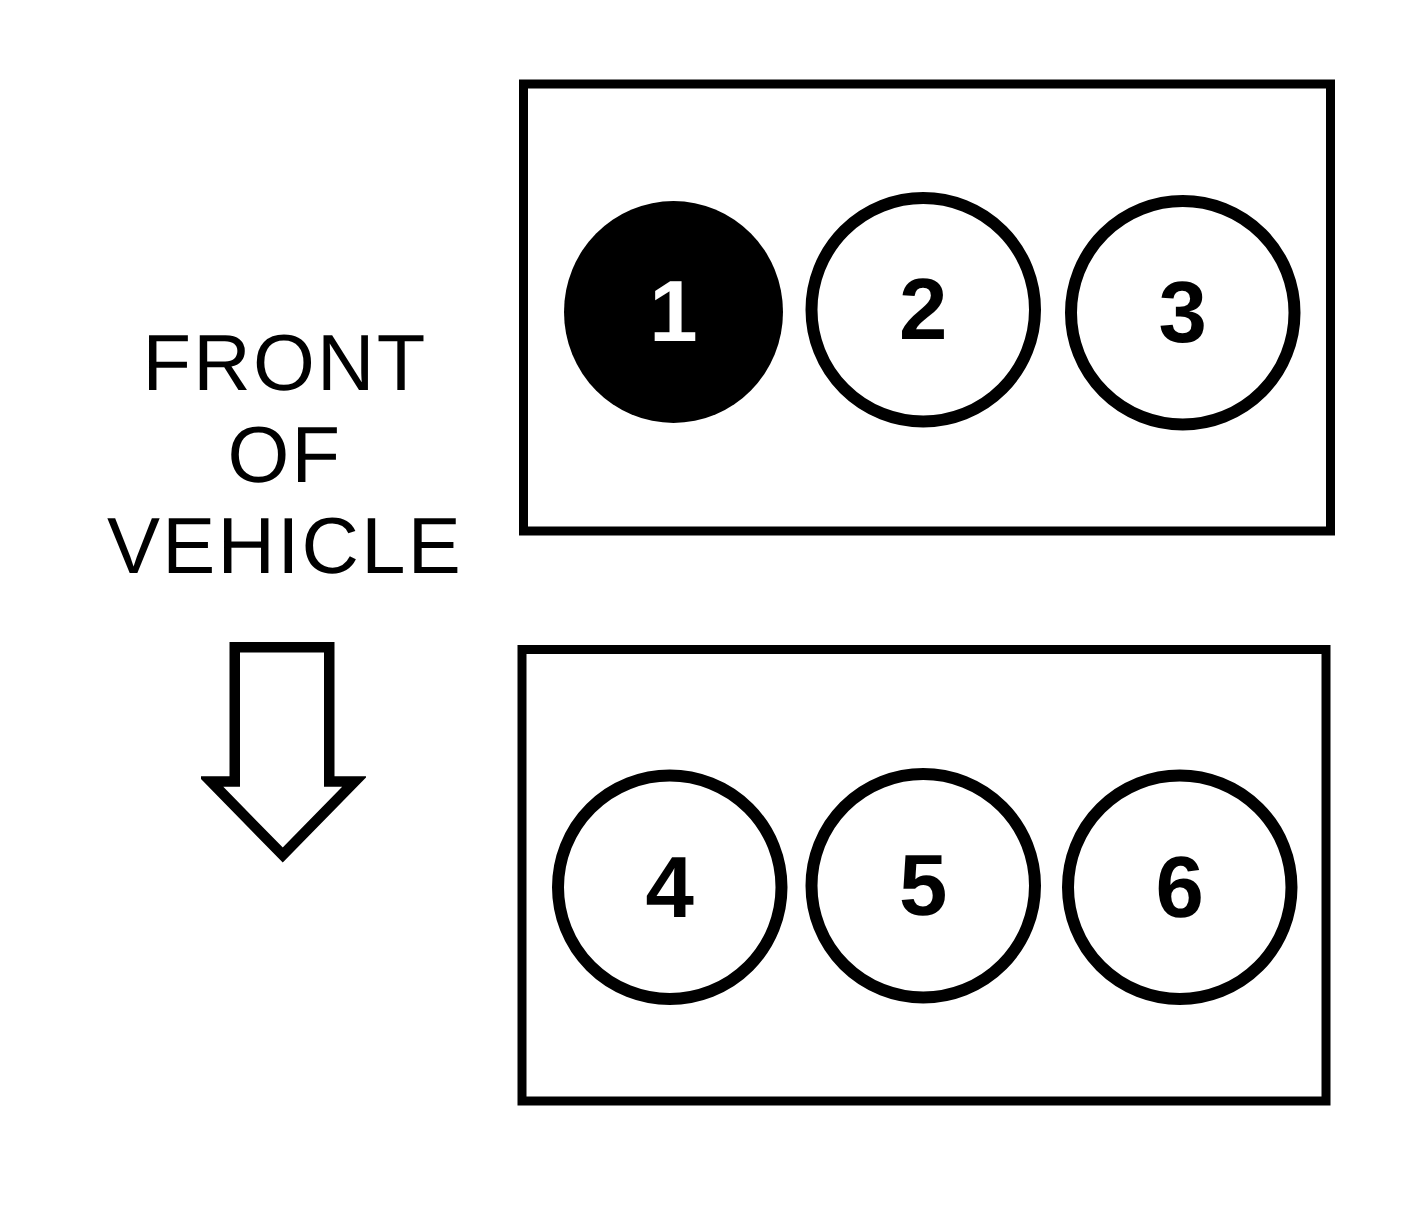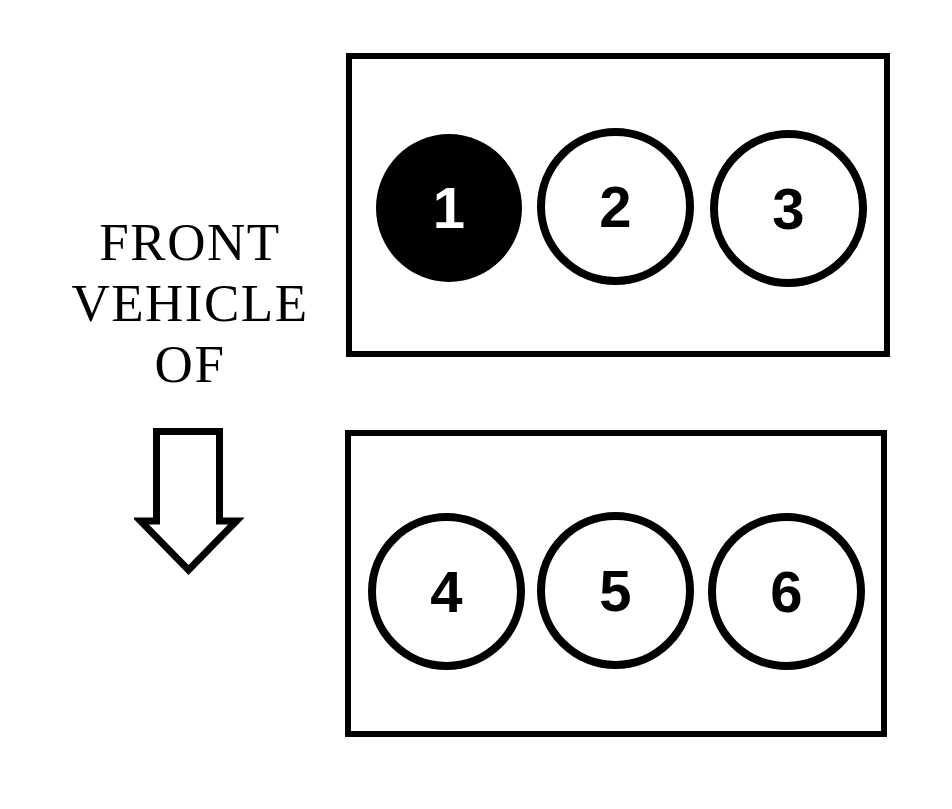--- a/index.html
+++ b/index.html
@@ -24,21 +24,20 @@
     left: 52px;
     top: 212px;
     width: 276px;
     text-align: center;
     color: var(--ink, #000000);
     font-size: 53px;
     line-height: 61px;
     letter-spacing: 1.5px;
     font-weight: 400;
     white-space: nowrap;
-    font-family: Liberation Serif, serif;
   }
   
   .down-arrow {
     position: absolute;
     left: 134px;
     top: 425px;
     width: 110px;
     height: 153px;
   }
   
@@ -97,22 +96,22 @@
   .pos-c5 { left: 186px; top: 76px; }
   .pos-c6 { left: 357px; top: 77px; }
 </style>
 </head>
 <body>
 
 <div class="page">
 
   <div class="orient-label">
     <div class="orient-line">FRONT</div>
+    <div class="orient-line">OF</div>
     <div class="orient-line">VEHICLE</div>
-    <div class="orient-line">OF</div>
   </div>
 
   <svg class="down-arrow" viewBox="0 0 110 153" xmlns="http://www.w3.org/2000/svg" aria-hidden="true">
     <polygon points="22.5,6.5 85.5,6.5 85.5,96 102.5,96 54.5,145 6.5,96 22.5,96" fill="#ffffff" stroke="#000000" stroke-width="7" stroke-linejoin="miter" stroke-miterlimit="10"></polygon>
   </svg>
 
   <div class="bank bank-top">
     <div class="cylinder cyl-filled pos-c1">
       <span class="cyl-num">1</span>
     </div>

